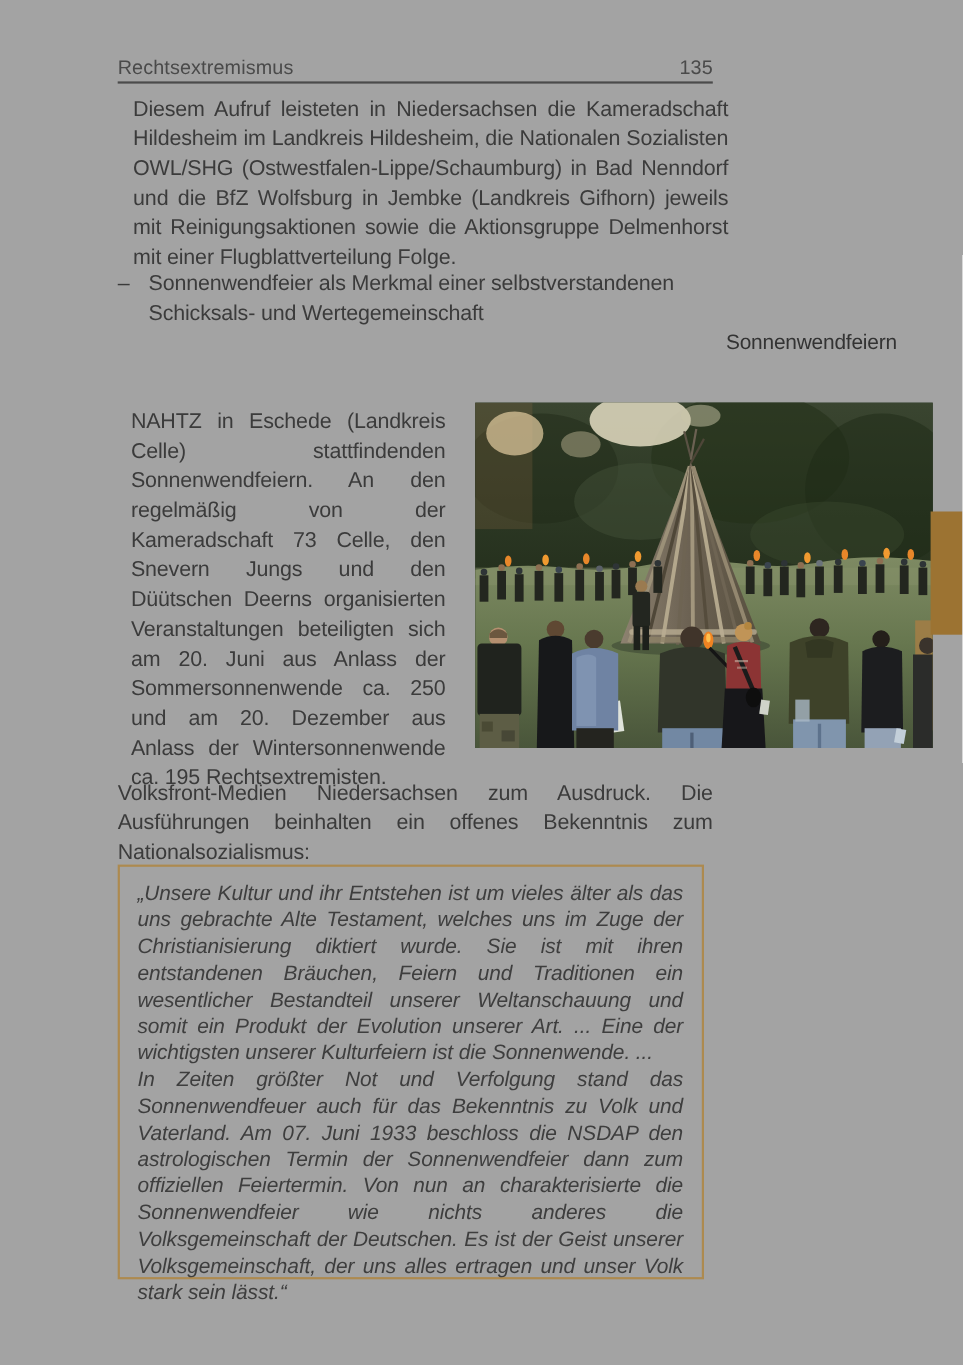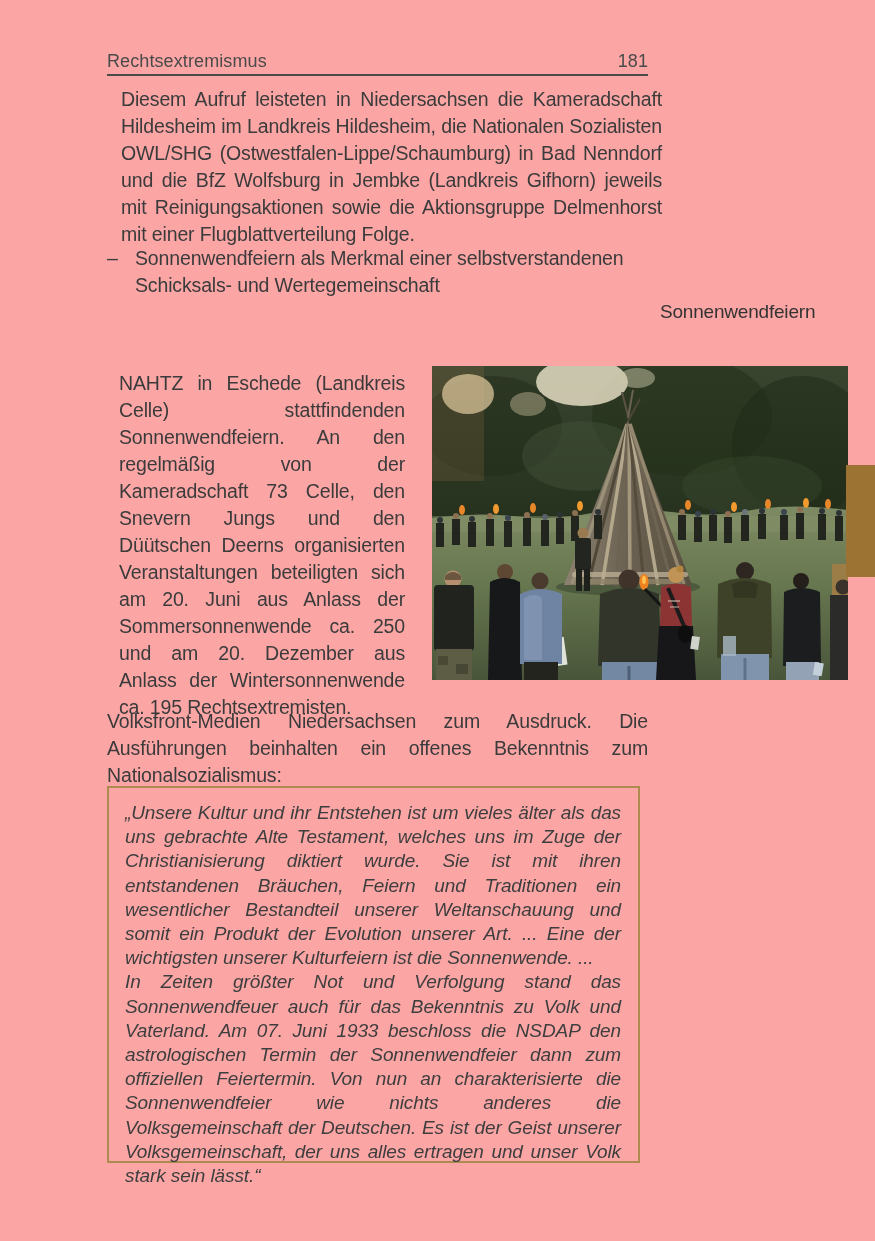--- a/index.html
+++ b/index.html
@@ -1,17 +1,17 @@
 <!DOCTYPE html>
 <html lang="de"><head>
 <meta charset="utf-8">
 <style>
   html,body{margin:0;padding:0;background:#ffffff;}
   .page{
-    position:relative;width:875px;height:1241px;background:#fca5a5;
+    position:relative;width:875px;height:1241px;background:#a3a3a3;
     font-family:"Liberation Sans",sans-serif;color:#3b3b3b;overflow:hidden;
   }
   .abs{position:absolute;}
   
   .running-head{left:107px;top:51px;width:541px;font-size:18px;color:#4a4a4a;
     display:flex;justify-content:space-between;align-items:baseline;letter-spacing:.1px;}
   .head-rule{left:107px;top:74px;width:541px;height:2px;background:#4b4b4b;}
   
   .bodytext{font-size:19.5px;line-height:27px;text-align:justify;letter-spacing:-0.15px;}
   .p1{left:121px;top:86px;width:541px;}
@@ -35,29 +35,29 @@
     line-height:24.2px;text-align:justify;color:#3e3e3e;letter-spacing:-0.1px;}
   .quote-box p{margin:0;}
 </style>
 </head>
 <body>
 
 <div class="page">
 
   <div class="abs running-head">
     <span>Rechtsextremismus</span>
-    <span>181</span>
+    <span>135</span>
   </div>
   <div class="abs head-rule"></div>
 
   <div class="abs bodytext p1">Diesem Aufruf leisteten in Niedersachsen die Kameradschaft Hildesheim im Landkreis Hildesheim, die Nationalen Sozialisten OWL/SHG (Ostwestfalen-Lippe/Schaumburg) in Bad Nenndorf und die BfZ Wolfsburg in Jembke (Landkreis Gifhorn) jeweils mit Reinigungsaktionen sowie die Aktionsgruppe Delmenhorst mit einer Flugblattverteilung Folge.</div>
 
   <div class="abs bodytext dash-item">
     <span class="marker">–</span>
-    <span>Sonnenwendfeiern als Merkmal einer selbstverstandenen Schicksals- und Wertegemeinschaft</span>
+    <span>Sonnenwendfeier als Merkmal einer selbstverstandenen Schicksals- und Wertegemeinschaft</span>
   </div>
 
 
   <div class="abs bodytext narrowcol">
     <p>NAHTZ in Eschede (Landkreis Celle) stattfindenden Sonnenwendfeiern. An den regelmäßig von der Kameradschaft 73 Celle, den Snevern Jungs und den Düütschen Deerns organisierten Veranstaltungen beteiligten sich am 20. Juni aus Anlass der Sommersonnenwende ca. 250 und am 20. Dezember aus Anlass der Wintersonnenwende ca. 195 Rechtsextremisten.</p>
   </div>
 
   <div class="abs bodytext p3cont">Volksfront-Medien Niedersachsen zum Ausdruck. Die Ausführungen beinhalten ein offenes Bekenntnis zum Nationalsozialismus:</div>
 
   <div class="abs margin-note">Sonnenwendfeiern</div>

